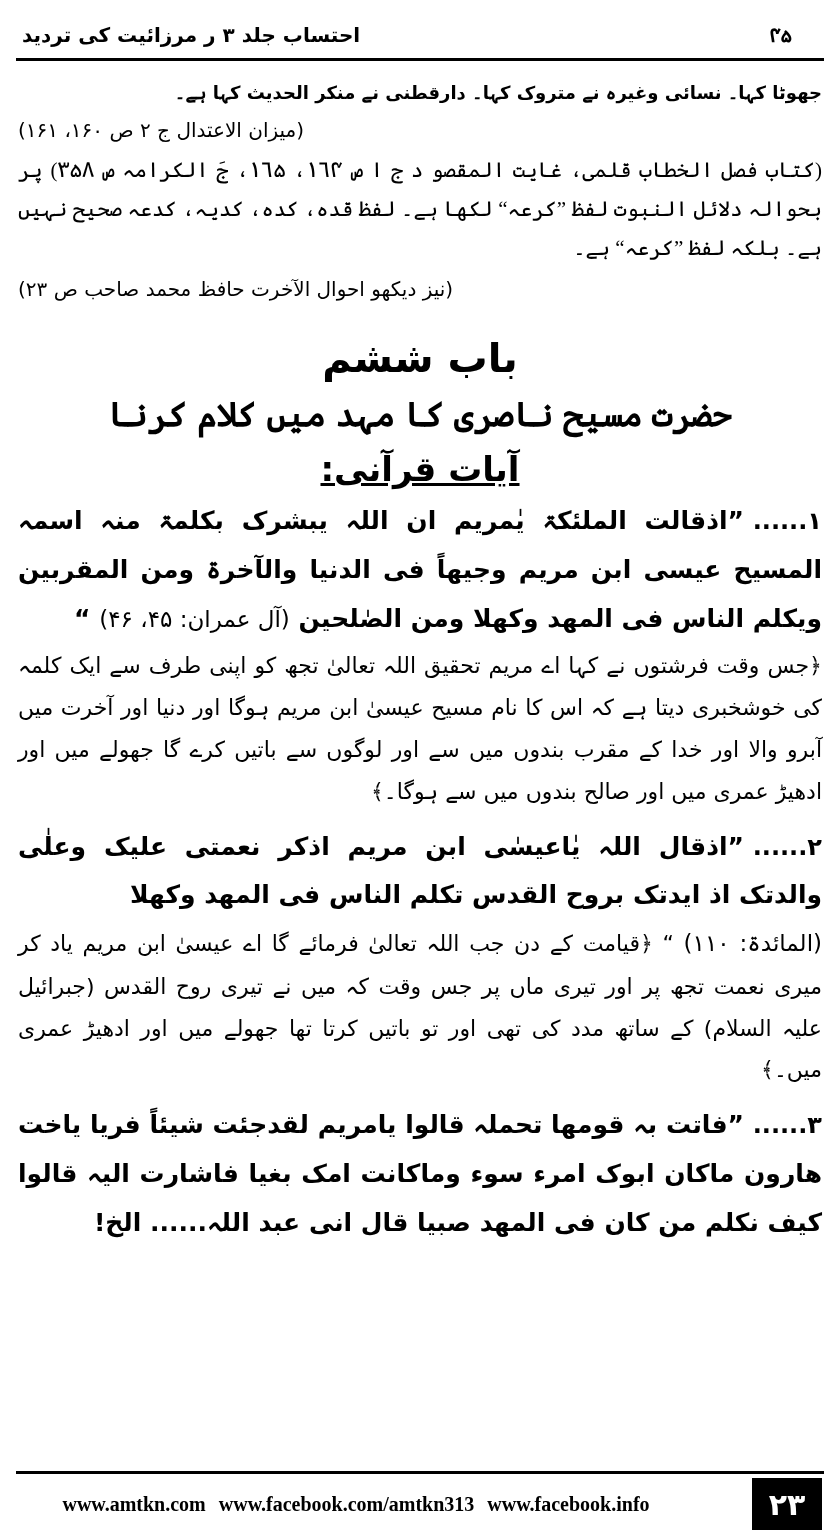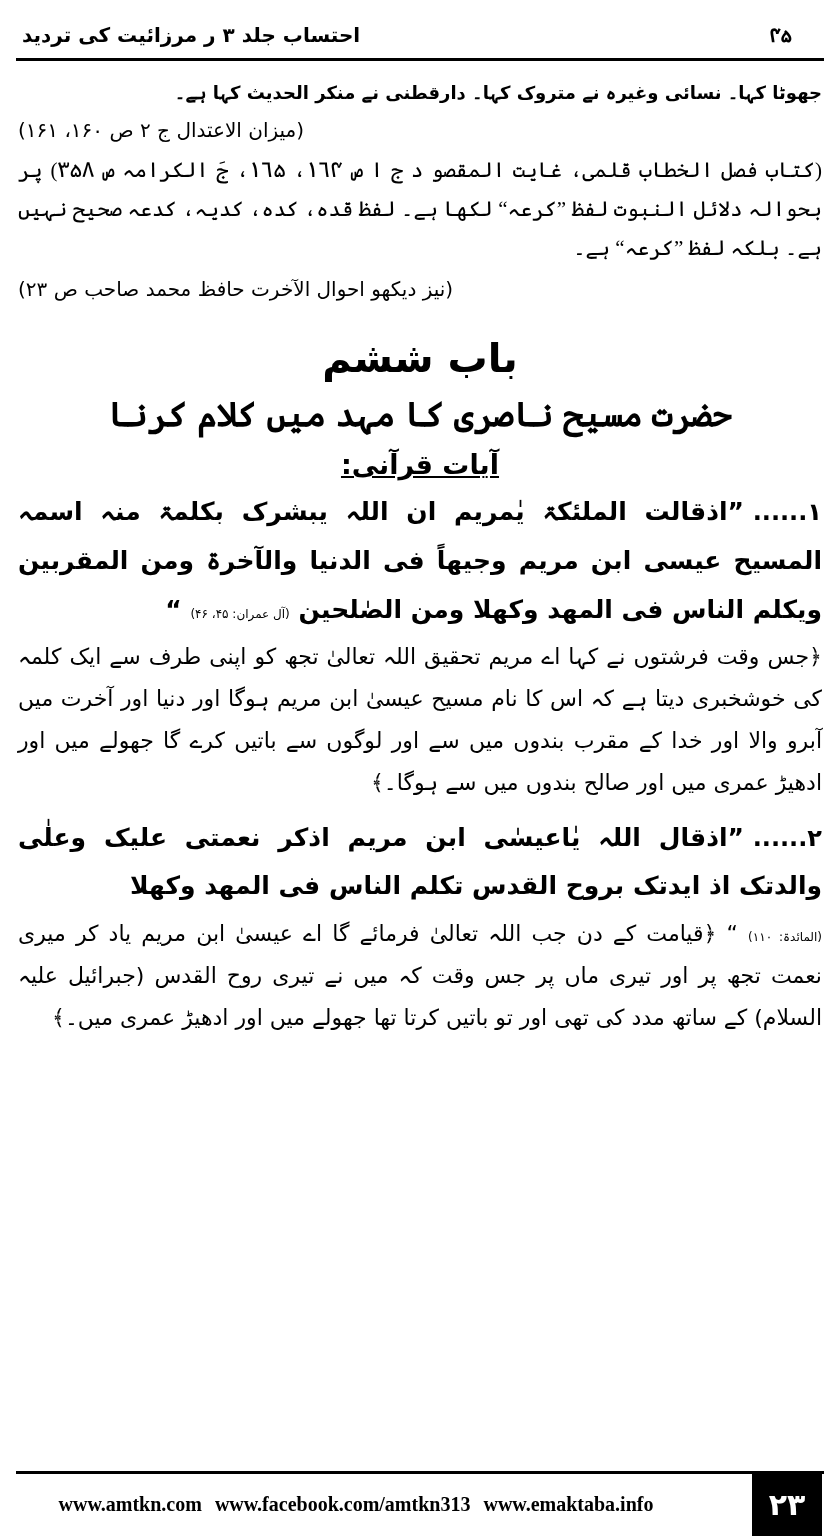--- a/index.html
+++ b/index.html
@@ -123,21 +123,21 @@
   .chapter-title {
     font-size: 34px;
     font-weight: bold;
     line-height: 1.45;
     margin-top: 6px;
     font-family: Liberation Sans, sans-serif;
   }
   .section-head {
     margin: 10px 0 8px 0;
     text-align: center;
-    font-size: 27px;
+    font-size: 34px;
     font-weight: bold;
     text-decoration: underline;
     font-family: "DejaVu Sans", sans-serif;
   }
 
   
   .p-arabic {
     font-size: 25px;
     line-height: 1.95;
     font-weight: bold;
@@ -146,21 +146,21 @@
     margin: 8px 0 2px 0;
     font-family: "DejaVu Sans", sans-serif;
   }
   .num-marker {
     display: inline-block;
     min-width: 78px;
     font-weight: bold;
     font-size: 24px;
   }
   .ayah-ref {
-    font-size: 12px;
+    font-size: 23px;
     font-weight: normal;
     letter-spacing: 0;
   }
 
   .p-translation {
     font-size: 22px;
     line-height: 1.9;
     text-align: justify;
     margin: 2px 0 10px 0;
     font-family: "DejaVu Sans", sans-serif;
@@ -181,21 +181,21 @@
     left: 0;
     right: 0;
     height: 56px;
     display: flex;
     flex-direction: row;
     align-items: center;
   }
   .page-badge {
     flex: 0 0 auto;
     width: 70px;
-    height: 64px;
+    height: 52px;
     background: #000;
     color: #fff;
     font-size: 30px;
     font-weight: bold;
     display: flex;
     align-items: center;
     justify-content: center;
     margin-right: 18px;
     font-family: "DejaVu Sans", sans-serif;
   }
@@ -250,27 +250,32 @@
       <div class="p-arabic">
         <span class="num-marker">۲......</span><span>”اذقال اللہ یٰاعیسٰی ابن مریم اذکر نعمتی علیک وعلٰی والدتک اذ ایدتک بروح القدس تکلم الناس فی المھد وکھلا</span>
       </div>
       <div class="p-translation">
         <span class="ayah-ref">(المائدۃ: ۱۱۰)</span>
         <span>“</span>
         <span>﴿قیامت کے دن جب اللہ تعالیٰ فرمائے گا اے عیسیٰ ابن مریم یاد کر میری نعمت تجھ پر اور تیری ماں پر جس وقت کہ میں نے تیری روح القدس (جبرائیل علیہ السلام) کے ساتھ مدد کی تھی اور تو باتیں کرتا تھا جھولے میں اور ادھیڑ عمری میں۔﴾</span>
       </div>
     </div>
 
+    <div>
+      <div class="p-arabic">
+        <span class="num-marker">۳......</span><span>”فاتت بہ قومھا تحملہ قالوا یامریم لقدجئت شیئاً فریا یاخت ھارون ماکان ابوک امرء سوء وماکانت امک بغیا فاشارت الیہ قالوا کیف نکلم من کان فی المھد صبیا قال انی عبد اللہ...... الخ!</span>
+      </div>
+    </div>
 
   </div>
 
   <div class="footer-rule"></div>
 
   <div class="footer">
     <div class="page-badge">۲۳</div>
     <div class="footer-links">
       <span>www.amtkn.com</span>
       <span>www.facebook.com/amtkn313</span>
-      <span>www.emaktaba.info</span>
+      <span>www.facebook.info</span>
     </div>
   </div>
 
 </div>
 
 </body></html>

